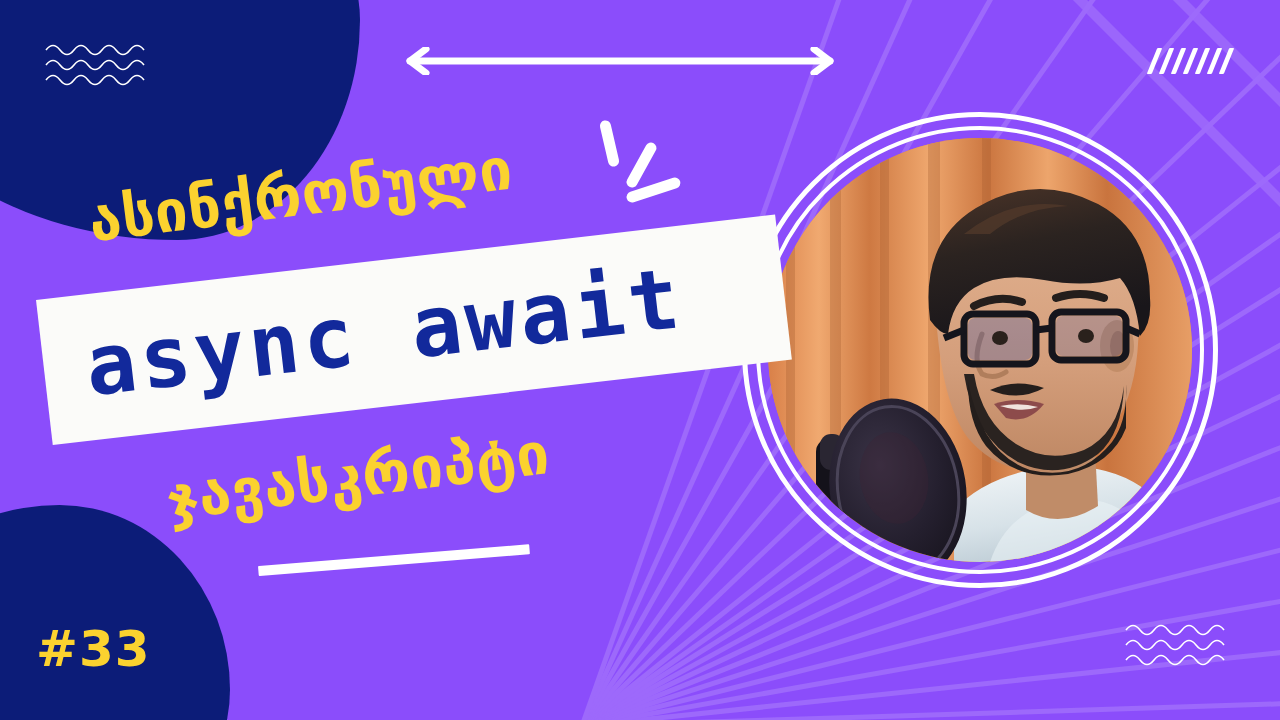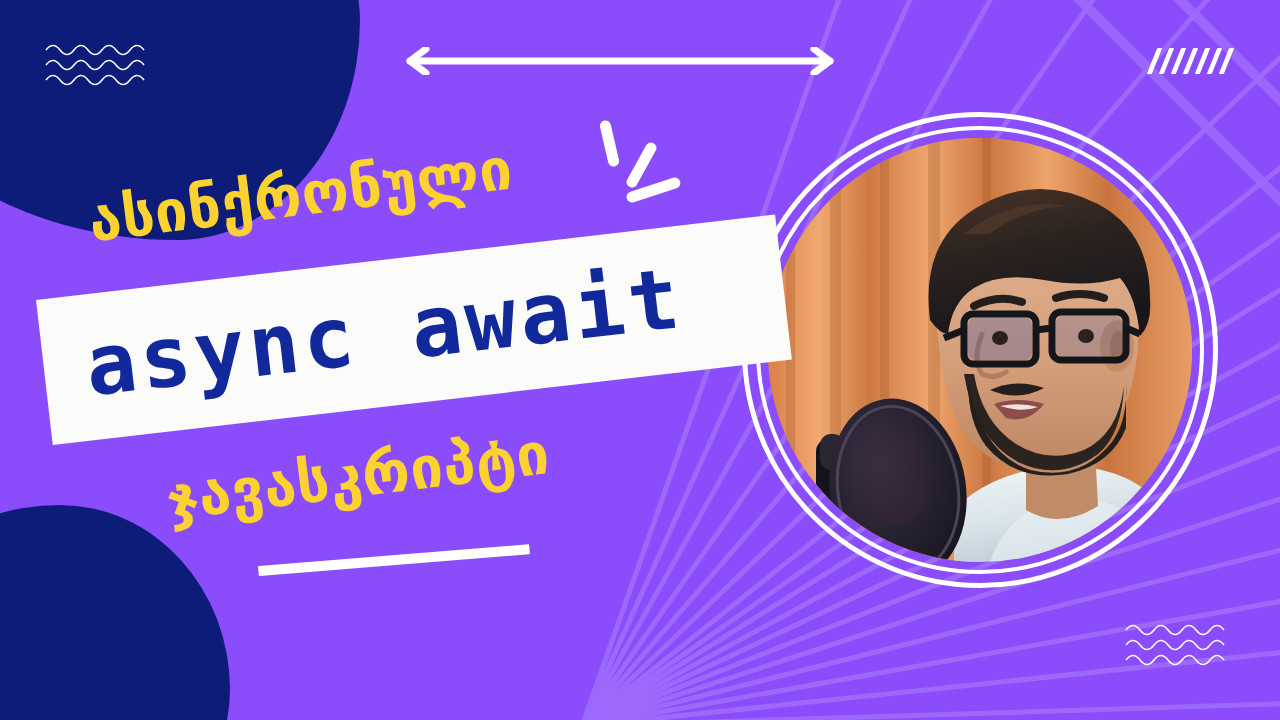--- a/index.html
+++ b/index.html
@@ -289,14 +289,15 @@
 
   <div class="kicker">ასინქრონული</div>
 
   <div class="banner">
     <div class="banner-text">async await</div>
   </div>
 
   <div class="subline">ჯავასკრიპტი</div>
   <div class="underline"></div>
 
+  <div class="badge">#33</div>
 
 </div>
 
 </body></html>

